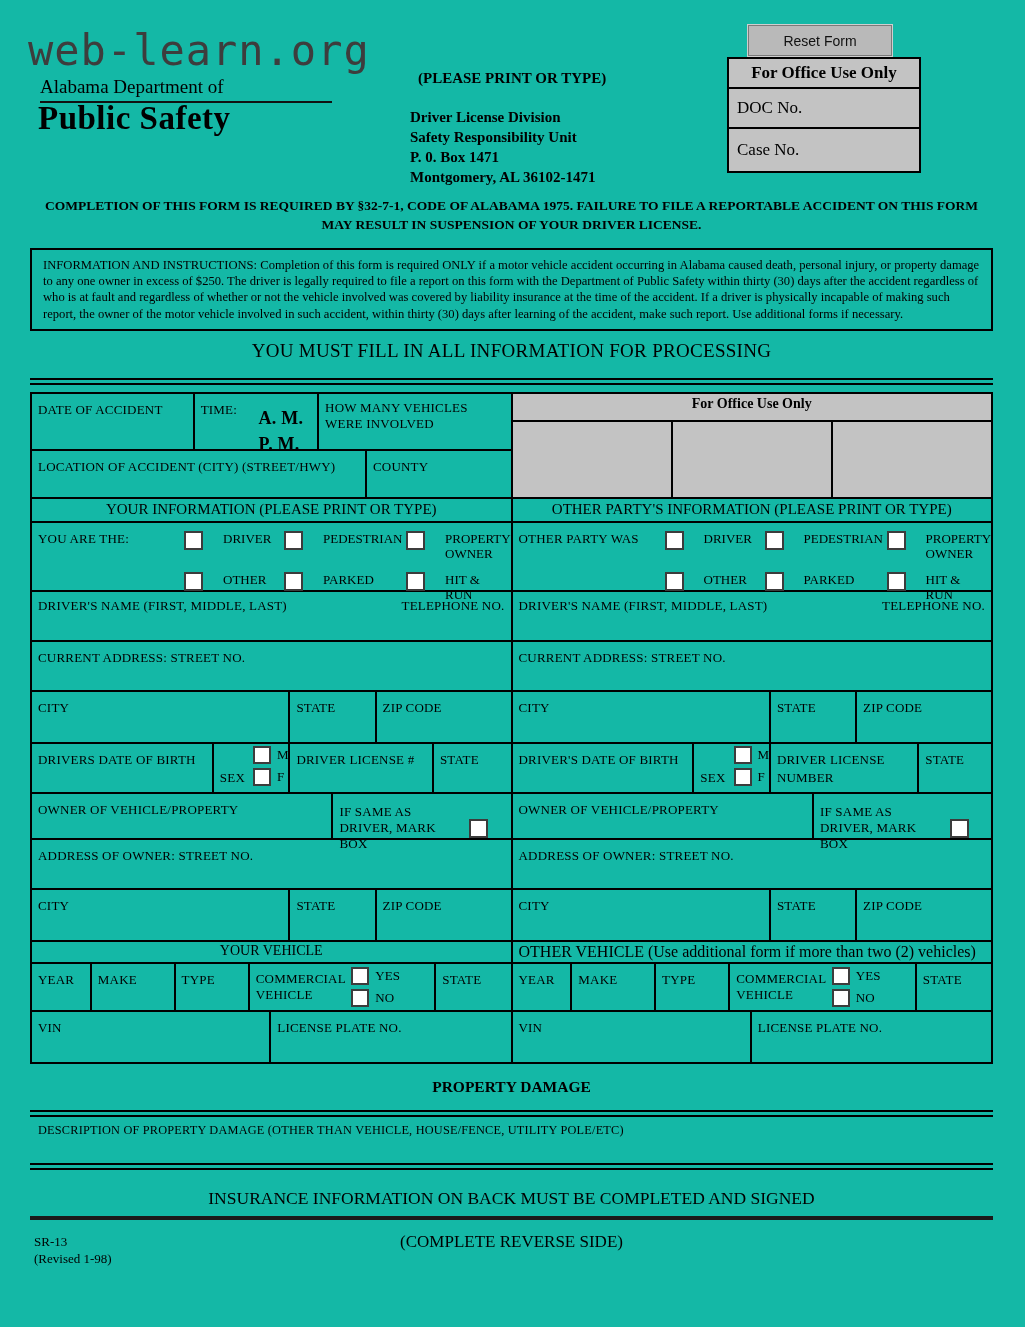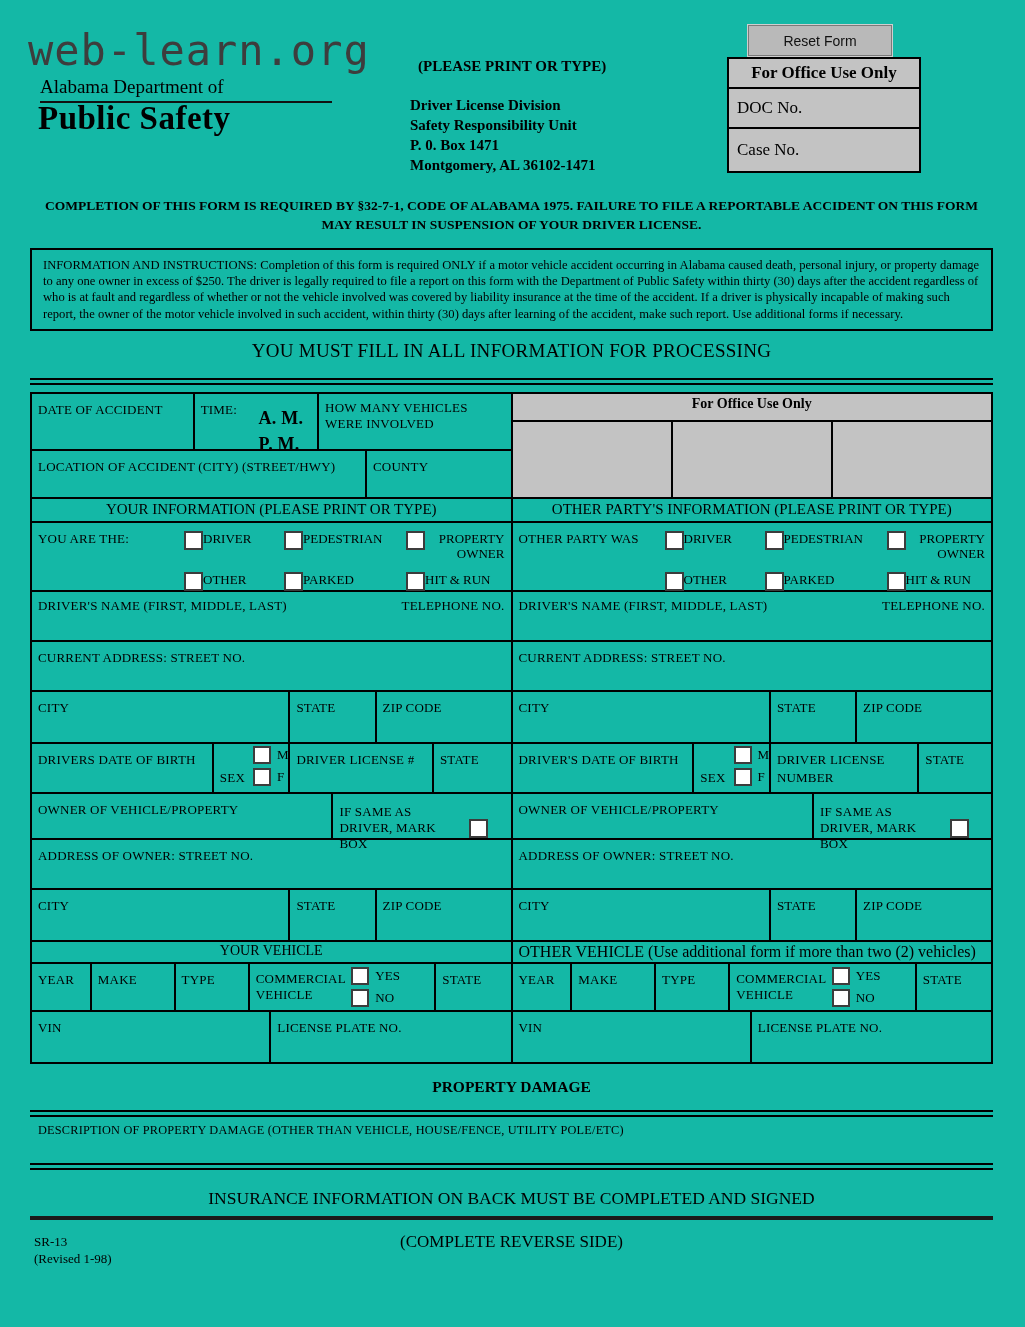--- a/index.html
+++ b/index.html
@@ -6,21 +6,21 @@
   .page{position:relative;width:1025px;height:1327px;background:#14b8a6;color:#000;
         font-family:"Liberation Serif","DejaVu Serif",serif;overflow:hidden;}
 
   
   .logo{position:absolute;left:28px;top:26px;font-family:"DejaVu Sans Mono","Liberation Mono",monospace;
         font-size:42px;color:#3d3d3d;letter-spacing:1px;}
   .dept-line{position:absolute;left:40px;top:76px;font-size:19px;width:292px;
              border-bottom:2.5px solid #111;padding-bottom:3px;}
   .dept-name{position:absolute;left:38px;top:100px;font-size:33px;font-weight:bold;letter-spacing:.5px;}
   .mid-block{position:absolute;left:410px;top:58px;font-weight:bold;font-size:15px;}
-  .print-note{margin-left:8px;margin-bottom:20px;}
+  .print-note{margin-left:8px;margin-bottom:20px;margin-top:12px;}
   .addr-line{line-height:20px;}
   .reset-btn{position:absolute;left:748px;top:25px;width:142px;height:29px;background:#b9b9b9;
              border:1px solid #7a7a7a;outline:1px solid #cfcfcf;display:flex;align-items:center;justify-content:center;
              font-family:"Liberation Sans",sans-serif;font-size:14px;color:#111;cursor:pointer;}
   .office-box{position:absolute;left:727px;top:57px;width:190px;border:2px solid #000;background:#c3c3c3;}
   .office-title{height:28px;border-bottom:2px solid #000;display:flex;align-items:center;justify-content:center;
                 font-weight:bold;font-size:17px;}
   .office-row{height:38px;border-bottom:2px solid #000;display:flex;align-items:center;padding-left:8px;font-size:17px;}
   .office-row:last-child{border-bottom:none;height:42px;}
 
@@ -44,21 +44,21 @@
   .cell:last-child{border-right:none;}
   .lbl{font-size:13px;letter-spacing:.2px;}
   .sm{font-size:18px;font-weight:bold;}
   .gray{background:#c3c3c3;}
   .sechdr{justify-content:center;align-items:flex-start;text-align:center;font-size:15px;padding-top:2px;}
   .split{display:flex;justify-content:space-between;}
   .cb{width:15px;height:15px;border:2px solid #3c3c3c;background:#fff;flex:none;display:inline-block;}
   .cbs{width:14px;height:14px;}
   .roles{flex:1;display:grid;grid-template-columns:96px 118px 1fr;row-gap:11px;column-gap:4px;
          align-content:start;padding-top:2px;}
-  .role{display:flex;gap:0;align-items:flex-start;text-align:right;}
+  .role{display:flex;gap:20px;align-items:flex-start;}
   .rlbl{font-size:13px;line-height:15px;max-width:80px;}
   .ampm{position:absolute;right:14px;top:14px;display:flex;flex-direction:column;gap:5px;align-items:flex-start;}
   .mf{display:flex;flex-direction:column;gap:4px;margin-top:11px;margin-left:8px;}
   .mfrow{display:flex;gap:6px;align-items:center;}
   .sexwrap{display:flex;align-items:flex-end;}
   .samewrap{display:flex;align-items:center;gap:10px;margin-top:4px;}
   .vhdr-c{text-align:center;font-size:14px;padding-top:1px;}
   .vhdr-l{text-align:left;font-size:16px;padding-top:1px;}
   .commwrap{display:flex;justify-content:space-between;align-items:center;height:100%;}
   .yn{display:flex;flex-direction:column;gap:4px;margin-right:28px;}

